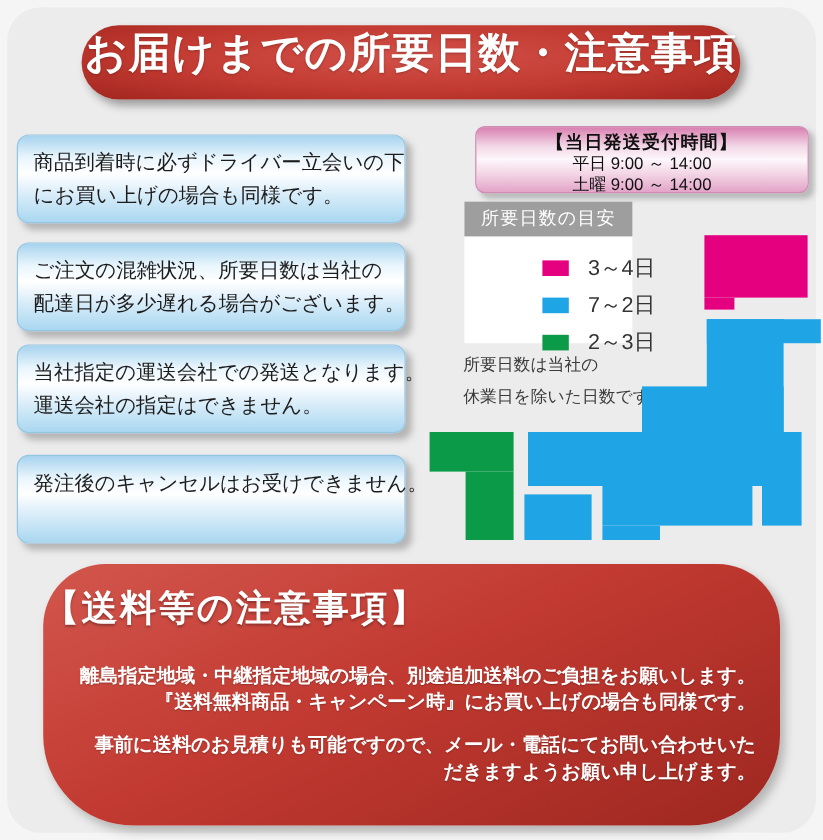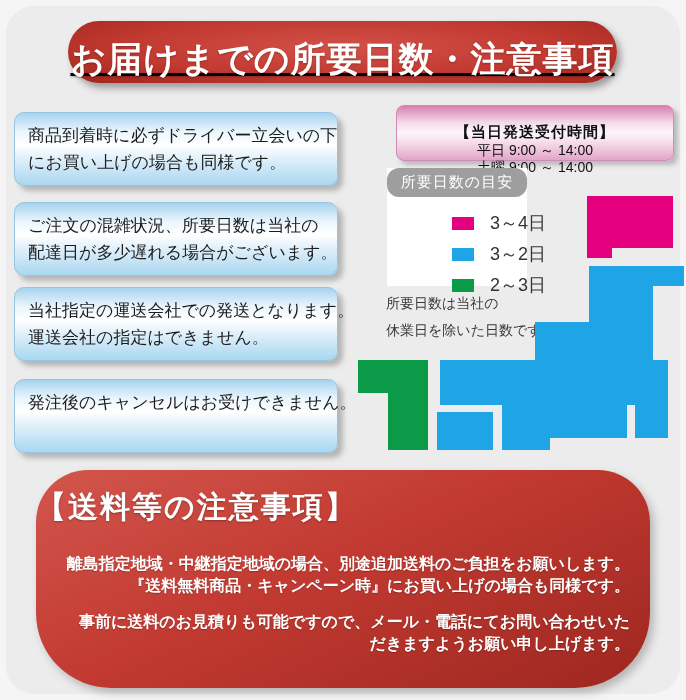--- a/index.html
+++ b/index.html
@@ -11,21 +11,21 @@
   .panel{
     position:absolute;left:6px;top:6px;width:674px;height:688px;
     background:#ececec;border-radius:28px;
   }
   
   .title-pill{
     position:absolute;left:68px;top:21px;width:549px;height:62px;
     border-radius:34px;
     background:radial-gradient(ellipse at 50% 42%,#d25149 0%,#c23a31 55%,#a0251e 100%);
     box-shadow:4px 5px 7px rgba(60,60,60,.45);
-    display:flex;align-items:flex-end;justify-content:center;text-decoration:underline;
+    display:flex;align-items:flex-start;justify-content:center;
   }
   .title-pill span{
     color:#fff;font-size:35px;font-weight:bold;letter-spacing:1px;white-space:nowrap;
     text-shadow:0 1px 2px rgba(0,0,0,.25);
   }
   
   .note-box{
     position:absolute;left:14px;width:324px;height:74px;box-sizing:border-box;
     border:1px solid #94c6e4;border-radius:10px;
     background:linear-gradient(180deg,#a7d3ee 0%,#eaf6fd 26%,#ffffff 44%,#e2f1fb 62%,#bfe1f4 85%,#a9d7f0 100%);
@@ -33,32 +33,32 @@
     padding:9px 13px;color:#1c1c1c;font-size:17px;line-height:1.6;
   }
   .nb1{top:112px}.nb2{top:202px}.nb3{top:287px}.nb4{top:379px}
   .note-box div{white-space:nowrap;}
   
   .hours-box{
     position:absolute;left:396px;top:105px;width:278px;height:56px;box-sizing:border-box;
     border:1px solid #cf8cb4;border-radius:8px;
     background:linear-gradient(180deg,#d87fb0 0%,#f3d9e8 30%,#fdf6fa 50%,#f3d5e6 72%,#e3a4c8 100%);
     box-shadow:4px 4px 4px rgba(140,140,140,.5);
-    color:#111;text-align:center;padding-top:17px;
+    color:#111;text-align:center;padding-top:3px;
   }
   .hours-box .hrs-title{font-size:15px;font-weight:bold;letter-spacing:1px;}
   .hours-inner{display:inline-block;text-align:left;font-size:14px;line-height:1.18;}
   
   .legend{
     position:absolute;left:387px;top:168px;width:140px;height:118px;
     background:#fff;
   }
   .legend-header{
     height:29px;background:#9e9e9e;color:#fff;font-size:15px;letter-spacing:1px;
-    display:flex;align-items:center;justify-content:center;border-radius:12px;
+    display:flex;align-items:center;justify-content:center;
   }
   .legend-rows{padding:14px 0 0 20px;}
   .legend-row{display:flex;align-items:center;margin-bottom:7px;margin-left:45px;}
   .legend-swatch{width:22px;height:13px;margin-right:16px;flex:none;}
   .legend-label{font-size:18px;color:#333;white-space:nowrap;}
   .legend-note{
     position:absolute;left:386px;top:290px;font-size:14px;color:#3a3a3a;line-height:27px;
     white-space:nowrap;
   }
   
@@ -118,21 +118,21 @@
 
 <div class="legend">
   <div class="legend-header">所要日数の目安</div>
   <div class="legend-rows">
     <div class="legend-row">
       <span class="legend-swatch" style="background: rgb(228, 0, 127);"></span>
       <span class="legend-label">3～4日</span>
     </div>
     <div class="legend-row">
       <span class="legend-swatch" style="background: rgb(31, 164, 230);"></span>
-      <span class="legend-label">3～2日</span>
+      <span class="legend-label">7～2日</span>
     </div>
     <div class="legend-row">
       <span class="legend-swatch" style="background: rgb(11, 154, 72);"></span>
       <span class="legend-label">2～3日</span>
     </div>
   </div>
 </div>
 
 <div class="legend-note">
   <div>所要日数は当社の</div>

